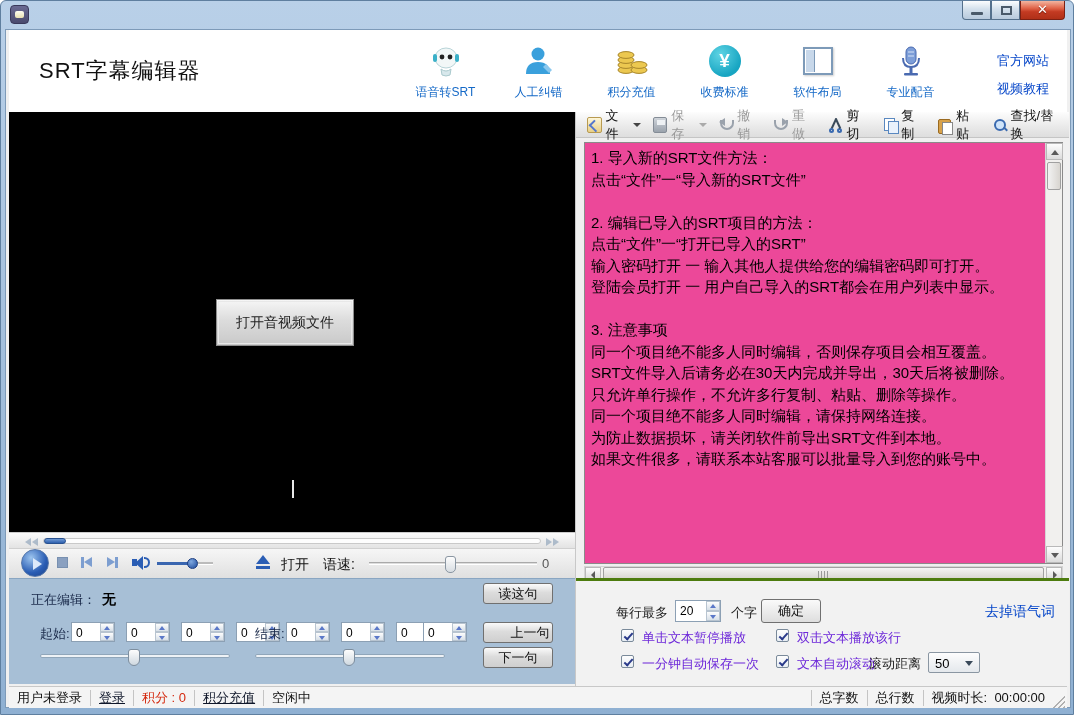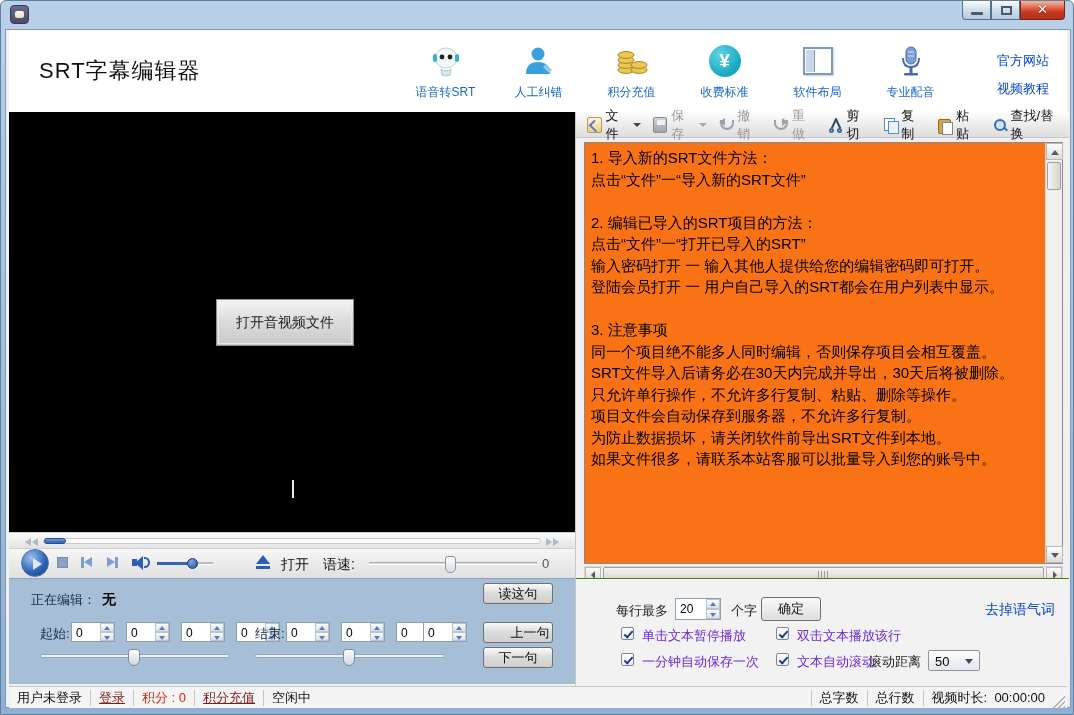--- a/index.html
+++ b/index.html
@@ -138,63 +138,63 @@
   .dot-l,.dot-r { position:absolute; bottom:0; width:5px; height:5px; border:2px solid #3a6ab0; border-radius:50%; }
   .dot-l { left:1px; } .dot-r { right:1px; }
   .ic-copy::before { content:""; position:absolute; left:1px; top:1px; width:9px; height:11px; background:#fff; border:1px solid #5a88c0; }
   .ic-copy::after { content:""; position:absolute; left:5px; top:4px; width:9px; height:11px; background:#eaf2fc; border:1px solid #5a88c0; }
   .ic-paste::before { content:""; position:absolute; left:1px; top:2px; width:11px; height:13px; background:#d8a24a; border:1px solid #9a6a20; border-radius:2px; }
   .ic-paste::after { content:""; position:absolute; left:5px; top:5px; width:9px; height:11px; background:#fff; border:1px solid #888; }
   .ic-find::before { content:""; position:absolute; left:2px; top:2px; width:8px; height:8px; border:2px solid #3a6ab0; border-radius:50%; background:#cfe4fa; }
   .ic-find::after { content:""; position:absolute; left:11px; top:11px; width:5px; height:2px; background:#3a6ab0; transform:rotate(45deg); }
 
   
-  .text-box { position:absolute; left:8px; top:30px; width:479px; height:422px; background:#f97316; border:1px solid #8a8a8a; }
+  .text-box { position:absolute; left:8px; top:30px; width:479px; height:422px; background:#ec4899; border:1px solid #8a8a8a; }
   .text-content { position:absolute; left:6px; top:4px; right:20px; bottom:2px; overflow:hidden;
     font-size:15px; line-height:21.5px; color:#000; }
   .tline { min-height:21.5px; white-space:nowrap; }
   .vscroll { position:absolute; right:0; top:0; bottom:0; width:17px; background:#f1f0ee; border-left:1px solid #d5d5d5; }
   .sbtn { position:absolute; left:0; width:17px; height:17px; background:linear-gradient(#fdfdfd,#dcdcdc); border:1px solid #b9b9b9; }
   .sbtn.up { top:0; } .sbtn.down { bottom:0; }
   .sbtn .tri-up { position:absolute; left:4px; top:6px; border-left:4px solid transparent; border-right:4px solid transparent; border-bottom:5px solid #5a5a5a; }
   .sbtn .tri-dn { position:absolute; left:4px; top:6px; border-left:4px solid transparent; border-right:4px solid transparent; border-top:5px solid #5a5a5a; }
   .vthumb { position:absolute; left:1px; top:19px; width:14px; height:28px; background:linear-gradient(90deg,#f2f2f2,#d8d5d0); border:1px solid #a0a0a0; border-radius:2px; cursor:pointer; }
   .hscroll { position:absolute; left:8px; top:454px; width:479px; height:15px; background:#f1f0ee; border:1px solid #d5d5d5; }
   .harrow { position:absolute; top:0; width:16px; height:13px; background:linear-gradient(#fdfdfd,#dcdcdc); border:1px solid #b9b9b9; }
   .harrow.l { left:0; } .harrow.r { right:0; }
   .harrow .tl { position:absolute; left:5px; top:3px; border-top:4px solid transparent; border-bottom:4px solid transparent; border-right:4px solid #5a5a5a; }
   .harrow .tr { position:absolute; left:6px; top:3px; border-top:4px solid transparent; border-bottom:4px solid transparent; border-left:4px solid #5a5a5a; }
   .hthumb { position:absolute; left:18px; right:18px; top:0; height:13px; background:linear-gradient(#f5f5f5,#d8d5d0);
     border:1px solid #a0a0a0; border-radius:2px; cursor:pointer; }
   .grip { position:absolute; left:50%; top:3px; transform:translateX(-50%); width:12px; height:7px;
     background:repeating-linear-gradient(90deg,#9a9a9a 0 1px,transparent 1px 3px); }
 
   
-  .settings { position:absolute; left:0; top:466px; width:493px; height:108px; background:#f2f2f2; border-top:1px solid #4d7c0f; }
+  .settings { position:absolute; left:0; top:466px; width:493px; height:108px; background:#f2f2f2; border-top:3px solid #4d7c0f; }
   .s-label { position:absolute; font-size:13px; color:#222; }
   .confirm-btn { position:absolute; left:185px; top:18px; width:60px; height:24px; font-size:13px; color:#111;
     background:linear-gradient(#fafafa,#dedede); border:1px solid #707070; border-radius:3px; cursor:pointer;
     font-family:"Liberation Sans","DejaVu Sans",sans-serif; }
   .s-link { position:absolute; right:14px; top:22px; font-size:14px; color:#0747c9; cursor:pointer; }
   .checkbox { position:absolute; width:13px; height:13px; background:linear-gradient(#fdfdfd,#e8eef4); border:1px solid #7a8a9a; border-radius:2px; cursor:pointer; }
   .checkbox.checked::after { content:""; position:absolute; left:2px; top:3px; width:7px; height:3px;
     border:2px solid #2a3a8a; border-top:none; border-right:none; transform:rotate(-48deg); }
   .cb-label { position:absolute; font-size:13px; color:#6d28d9; }
   .dropdown { position:absolute; left:352px; top:71px; width:52px; height:21px; background:linear-gradient(#fdfdfd,#e4e8ec);
     border:1px solid #8a96a2; border-radius:2px; cursor:pointer; }
   .dropdown .dval { position:absolute; left:6px; top:3px; font-size:13px; color:#000; }
   .dropdown .darr { position:absolute; right:6px; top:8px; border-left:4px solid transparent; border-right:4px solid transparent; border-top:5px solid #3a4a5a; }
 
   
   .statusbar { position:absolute; left:3px; top:656px; width:1058px; height:22px; background:#f4f4f4;
     border-top:1px solid #c8c8c8; display:flex; align-items:center; font-size:13px; color:#111; }
   .cell { padding:0 8px; height:16px; line-height:16px; border-right:1px solid #c4c4c4; white-space:nowrap; }
   .cell.nb { border-right:none; }
   .cell.grow { flex:1; border-right:none; }
-  .slink { color:#7f1d1d; text-decoration:underline; cursor:pointer; }
+  .slink { color:#0f172a; text-decoration:underline; cursor:pointer; }
   .points { color:#d42a10; }
   .rsep { border-left:1px solid #c4c4c4; }
   .grip2 { width:12px; height:12px; margin-right:2px; align-self:flex-end;
     background:linear-gradient(135deg, transparent 50%, #b0b0b0 50% 56%, transparent 56% 70%, #b0b0b0 70% 76%, transparent 76% 90%, #b0b0b0 90% 96%, transparent 96%); }
 
   svg { display:block; }
 </style>
 </head>
 <body>
 
@@ -457,21 +457,21 @@
           <div class="tline"></div>
           <div class="tline">2. 编辑已导入的SRT项目的方法：</div>
           <div class="tline">点击“文件”一“打开已导入的SRT”</div>
           <div class="tline">输入密码打开 一 输入其他人提供给您的编辑密码即可打开。</div>
           <div class="tline">登陆会员打开 一 用户自己导入的SRT都会在用户列表中显示。</div>
           <div class="tline"></div>
           <div class="tline">3. 注意事项</div>
           <div class="tline">同一个项目绝不能多人同时编辑，否则保存项目会相互覆盖。</div>
           <div class="tline">SRT文件导入后请务必在30天内完成并导出，30天后将被删除。</div>
           <div class="tline">只允许单行操作，不允许多行复制、粘贴、删除等操作。</div>
-          <div class="tline">项目文件会自动保存到服务器，不允许多行复制。</div>
+          <div class="tline">同一个项目绝不能多人同时编辑，请保持网络连接。</div>
           <div class="tline">为防止数据损坏，请关闭软件前导出SRT文件到本地。</div>
           <div class="tline">如果文件很多，请联系本站客服可以批量导入到您的账号中。</div>
         </div>
         <div class="vscroll">
           <div class="sbtn up">
               <div class="tri-up"></div>
             </div>
           <div class="vthumb"></div>
           <div class="sbtn down">
               <div class="tri-dn"></div>

